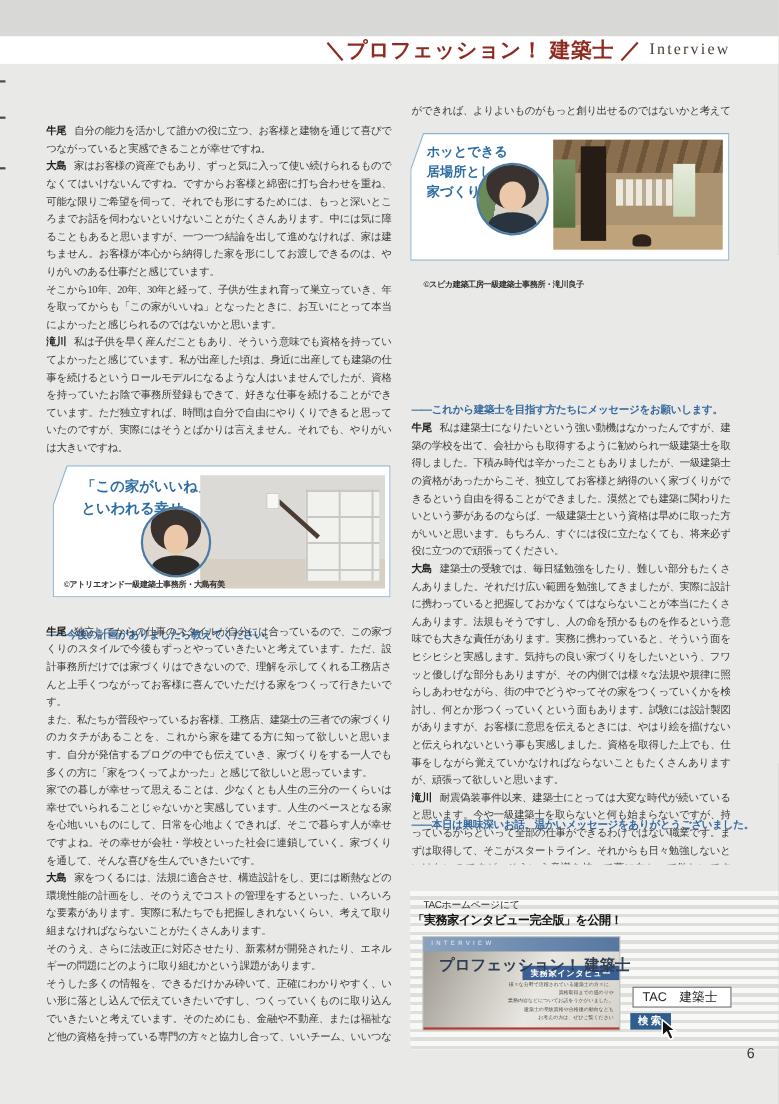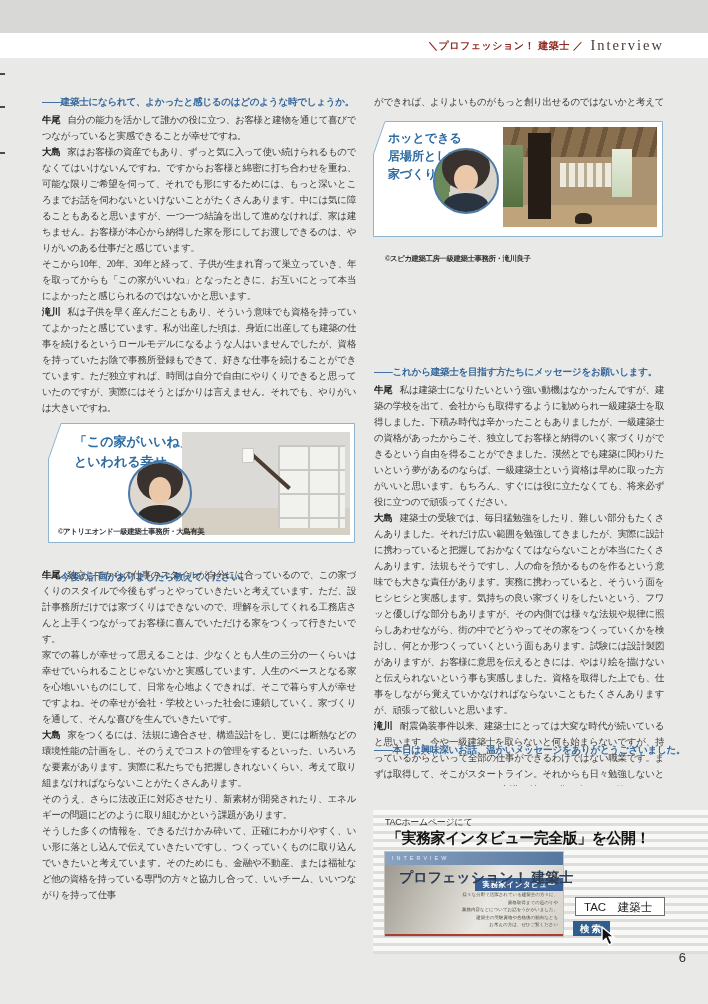--- a/index.html
+++ b/index.html
@@ -1,21 +1,21 @@
 <!DOCTYPE html>
 <html><head>
 <meta charset="utf-8">
 <style>
   html,body{margin:0;padding:0;}
   body{font-family:"Liberation Sans","DejaVu Sans",sans-serif;background:#bbb;}
   .page{position:relative;width:708px;height:1004px;margin:0 auto;background:#e9e9e7;overflow:hidden;}
   
   .top-band{position:absolute;left:0;top:0;width:708px;height:33px;background:#d8d8d6;}
   .header-band{position:absolute;left:0;top:33px;width:708px;height:25px;background:#ffffff;display:flex;align-items:center;justify-content:flex-end;padding-right:44px;box-sizing:border-box;}
-  .hdr-jp{color:#8e2a20;font-weight:bold;font-size:10px;letter-spacing:0.5px;}
+  .hdr-jp{color:#8e2a20;font-weight:bold;font-size:19px;letter-spacing:0.5px;}
   .hdr-en{color:#4a3c35;font-family:"Liberation Serif","DejaVu Serif",serif;font-size:14.5px;letter-spacing:2px;margin-left:7px;}
   
   .tick{position:absolute;left:0;width:5px;height:2px;background:#4a4a48;}
   
   .q{position:absolute;color:#35689c;font-weight:bold;font-size:9.6px;letter-spacing:-0.3px;white-space:nowrap;}
   .tblock{position:absolute;overflow:hidden;text-align:justify;}
   .tblock p{margin:0;font-size:9.5px;line-height:16px;color:#3b3b3b;letter-spacing:-0.4px;}
   .speaker{font-weight:bold;margin-right:7px;color:#222;}
   .speaker:empty{display:none;margin:0;}
   
@@ -40,21 +40,21 @@
   .interior{background:linear-gradient(#8a7152 0 30%,#ab9271 30% 78%,#bfa37a 78% 100%);}
   .interior .beam{position:absolute;left:0;top:0;width:100%;height:30%;background:repeating-linear-gradient(105deg,#8a6f4e 0 12px,#6e563a 12px 17px);}
   .interior .cab{position:absolute;left:16%;top:6%;width:15%;height:86%;background:#241c15;}
   .interior .green{position:absolute;left:0;top:18%;width:13%;height:62%;background:linear-gradient(#7d9463,#55703f);}
   .interior .books{position:absolute;left:37%;top:36%;width:40%;height:24%;background:repeating-linear-gradient(to right,#efe9dc 0 6px,#b7ac96 6px 9px);}
   .interior .door{position:absolute;right:16%;top:22%;width:13%;height:48%;background:linear-gradient(#e7ecdd,#c9d6b8);}
   .interior .stool{position:absolute;left:47%;bottom:3%;width:17px;height:11px;background:#2e241b;border-radius:45% 45% 25% 25%;}
   
   .ad{position:absolute;left:373px;top:810px;width:335px;height:144px;background:repeating-linear-gradient(to bottom,#f8f8f6 0 5px,#dededb 5px 8px);}
   .ad-lead{position:absolute;left:12px;top:6px;font-size:9px;color:#333;letter-spacing:-0.3px;}
-  .ad-headline{position:absolute;left:14px;top:19px;font-size:15px;font-weight:bold;color:#141414;letter-spacing:-0.5px;white-space:nowrap;}
+  .ad-headline{position:absolute;left:2px;top:19px;font-size:11px;font-weight:bold;color:#141414;letter-spacing:-0.5px;white-space:nowrap;}
   .brochure{position:absolute;left:12px;top:42px;width:178px;height:84px;background:linear-gradient(115deg,#9a958c 0%,#c5c2ba 30%,#e9e7e1 58%,#d5d3cb 100%);box-shadow:0 0 0 1px #c2c2be;}
   .bro-bar{position:absolute;left:0;top:0;width:100%;height:13px;background:linear-gradient(90deg,#8aa3c0,#5577a0);}
   .bro-eyebrow{position:absolute;left:7px;top:3px;font-size:5.5px;letter-spacing:3px;color:#e8eef5;}
   .bro-tab{position:absolute;right:0;top:0;width:88px;height:13px;background:#3a5f92;color:#fff;font-size:7.5px;font-weight:bold;text-align:center;line-height:13px;letter-spacing:0.5px;margin-top:26px;}
   .bro-title{position:absolute;left:14px;top:17px;font-family:"Liberation Serif","DejaVu Serif",serif;font-weight:bold;font-size:14px;color:#2e3d52;white-space:nowrap;}
   .bro-lines{position:absolute;right:5px;top:39px;text-align:right;font-size:4.5px;line-height:7.5px;color:#4a4a42;}
   .bro-red{position:absolute;left:0;bottom:0;width:100%;height:2px;background:#b03b30;}
   .search-box{position:absolute;left:202px;top:87px;width:90px;height:19px;background:#fff;border:1px solid #6f6f6f;font-size:11.5px;color:#222;line-height:19px;padding-left:8px;box-sizing:border-box;white-space:nowrap;}
   .search-btn{position:absolute;left:200px;top:111px;width:37px;height:15px;background:#2f5e8e;color:#fff;font-size:9.5px;font-weight:bold;text-align:center;line-height:15px;letter-spacing:2px;cursor:pointer;}
   .cursor{position:absolute;left:226px;top:116px;}
@@ -68,21 +68,20 @@
   <div class="top-band"></div>
   <div class="header-band">
     <span class="hdr-jp">＼プロフェッション！ 建築士 ／</span>
     <span class="hdr-en">Interview</span>
   </div>
 
   <div class="tick" style="top:73px;"></div>
   <div class="tick" style="top:106px;"></div>
   <div class="tick" style="top:152px;"></div>
 
-  <div class="q" style="left:42px;top:96px;">――建築士になられて、よかったと感じるのはどのような時でしょうか。</div>
   <div class="tblock" style="left:42px;top:112px;width:314px;height:308px;font-family:Liberation Serif, serif;">
     <p><span class="speaker">牛尾</span><span>自分の能力を活かして誰かの役に立つ、お客様と建物を通じて喜びでつながっていると実感できることが幸せですね。</span></p>
     <p><span class="speaker">大島</span><span>家はお客様の資産でもあり、ずっと気に入って使い続けられるものでなくてはいけないんですね。ですからお客様と綿密に打ち合わせを重ね、可能な限りご希望を伺って、それでも形にするためには、もっと深いところまでお話を伺わないといけないことがたくさんあります。中には気に障ることもあると思いますが、一つ一つ結論を出して進めなければ、家は建ちません。お客様が本心から納得した家を形にしてお渡しできるのは、やりがいのある仕事だと感じています。</span></p>
     <p><span>そこから10年、20年、30年と経って、子供が生まれ育って巣立っていき、年を取ってからも「この家がいいね」となったときに、お互いにとって本当によかったと感じられるのではないかと思います。</span></p>
     <p><span class="speaker">滝川</span><span>私は子供を早く産んだこともあり、そういう意味でも資格を持っていてよかったと感じています。私が出産した頃は、身近に出産しても建築の仕事を続けるというロールモデルになるような人はいませんでしたが、資格を持っていたお陰で事務所登録もできて、好きな仕事を続けることができています。ただ独立すれば、時間は自分で自由にやりくりできると思っていたのですが、実際にはそうとばかりは言えません。それでも、やりがいは大きいですね。</span></p>
   </div>
 
   <div class="bubble" style="left:48px;top:423px;width:307px;height:120px;">
     <svg class="frame" width="307" height="120" viewBox="0 0 307 120">
       <polygon points="13,0.5 306.5,0.5 306.5,119.5 0.5,119.5 0.5,36" fill="#ffffff" stroke="#8fb4cf" stroke-width="1"></polygon>
@@ -100,20 +99,21 @@
       <div class="hair"></div>
       <div class="face"></div>
       <div class="shirt"></div>
     </div>
     <div class="credit" style="left:10px;bottom:6px;">©アトリエオンド一級建築士事務所・大島有美</div>
   </div>
 
   <div class="q" style="left:42px;top:551px;margin-top:20px;">――今後の計画がありましたら教えてください。</div>
   <div class="tblock" style="left:42px;top:567px;width:314px;height:382px;">
     <p><span class="speaker">牛尾</span><span>独立してからの仕事のスタイルが自分には合っているので、この家づくりのスタイルで今後もずっとやっていきたいと考えています。ただ、設計事務所だけでは家づくりはできないので、理解を示してくれる工務店さんと上手くつながってお客様に喜んでいただける家をつくって行きたいです。</span></p>
+    <p><span>また、私たちが普段やっているお客様、工務店、建築士の三者での家づくりのカタチがあることを、これから家を建てる方に知って欲しいと思います。自分が発信するブログの中でも伝えていき、家づくりをする一人でも多くの方に「家をつくってよかった」と感じて欲しいと思っています。</span></p>
     <p><span>家での暮しが幸せって思えることは、少なくとも人生の三分の一くらいは幸せでいられることじゃないかと実感しています。人生のベースとなる家を心地いいものにして、日常を心地よくできれば、そこで暮らす人が幸せですよね。その幸せが会社・学校といった社会に連鎖していく。家づくりを通して、そんな喜びを生んでいきたいです。</span></p>
     <p><span class="speaker">大島</span><span>家をつくるには、法規に適合させ、構造設計をし、更には断熱などの環境性能の計画をし、そのうえでコストの管理をするといった、いろいろな要素があります。実際に私たちでも把握しきれないくらい、考えて取り組まなければならないことがたくさんあります。</span></p>
     <p><span>そのうえ、さらに法改正に対応させたり、新素材が開発されたり、エネルギーの問題にどのように取り組むかという課題があります。</span></p>
     <p><span>そうした多くの情報を、できるだけかみ砕いて、正確にわかりやすく、いい形に落とし込んで伝えていきたいですし、つくっていくものに取り込んでいきたいと考えています。そのためにも、金融や不動産、または福祉など他の資格を持っている専門の方々と協力し合って、いいチーム、いいつながりを持って仕事</span></p>
   </div>
 
   <div class="tblock" style="left:374px;top:94px;width:290px;height:18px;">
     <p><span>ができれば、よりよいものがもっと創り出せるのではないかと考えています。</span></p>
   </div>
 

